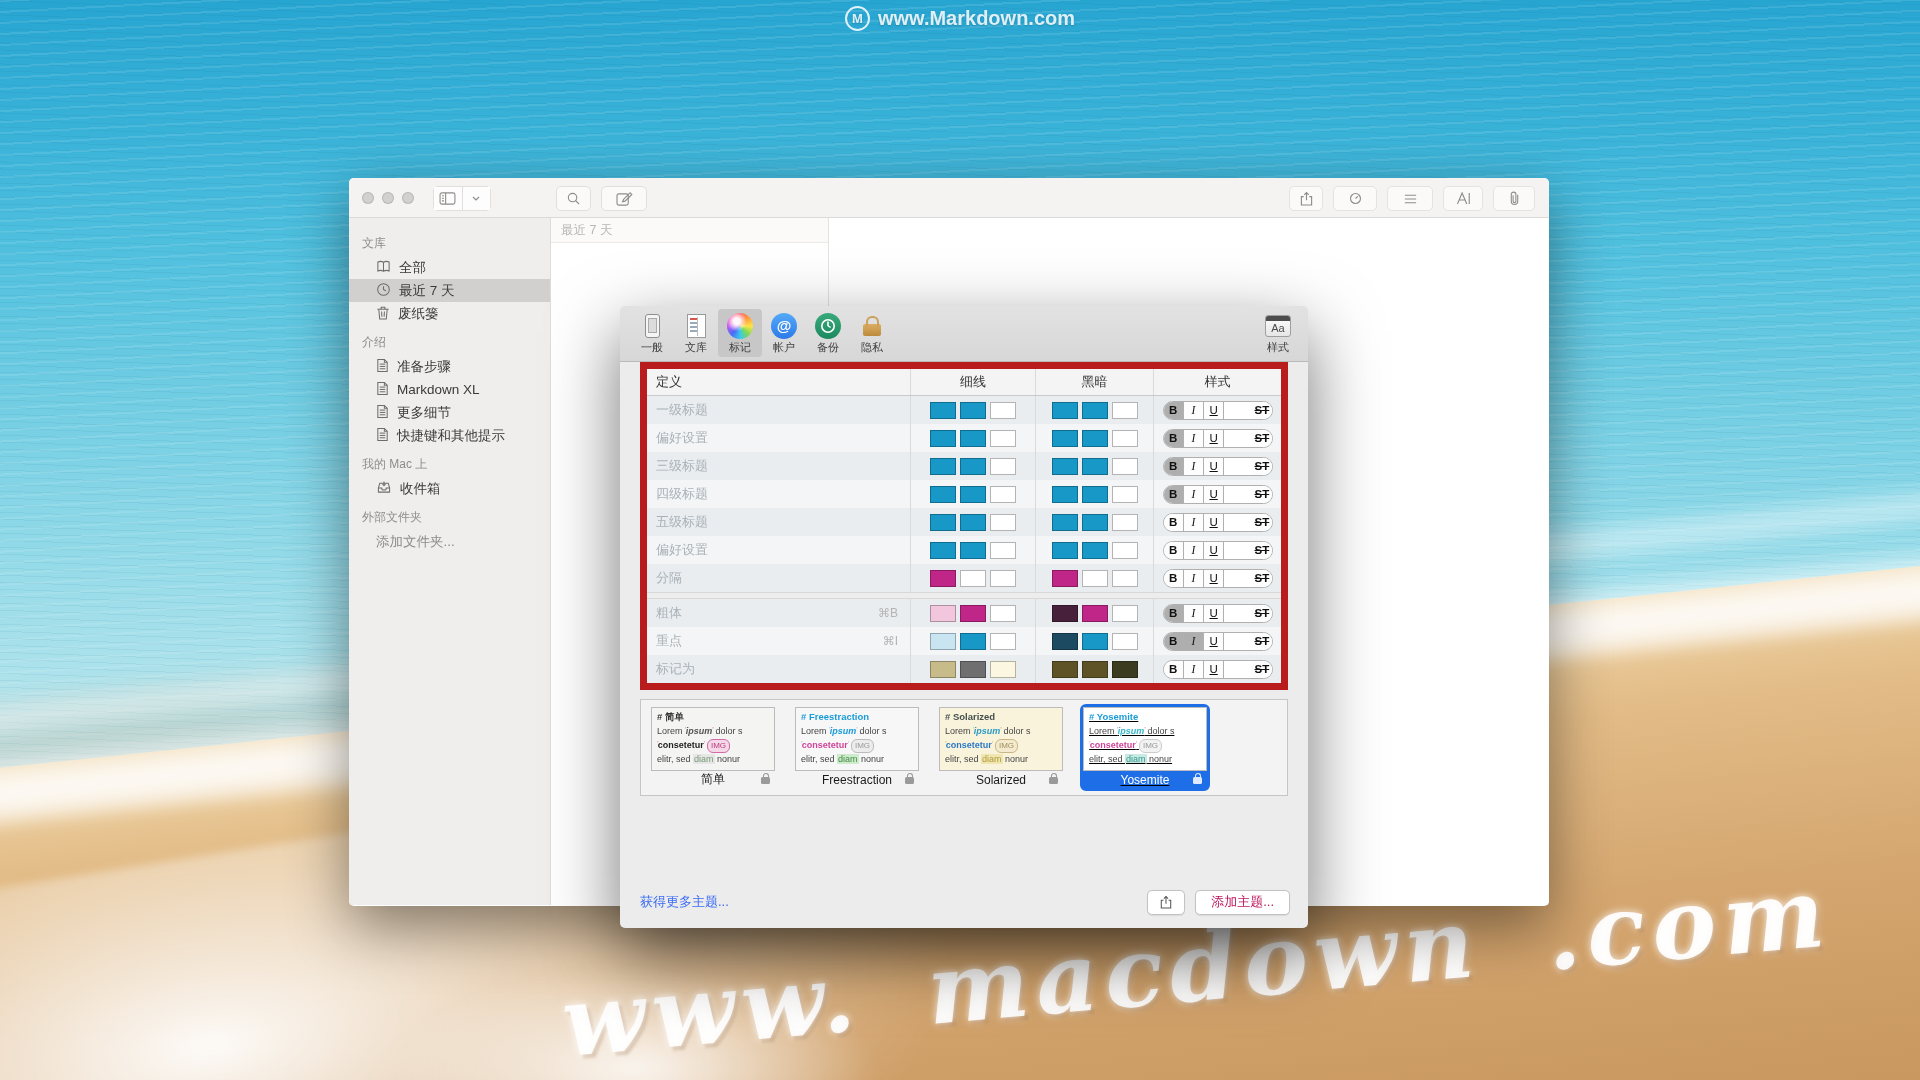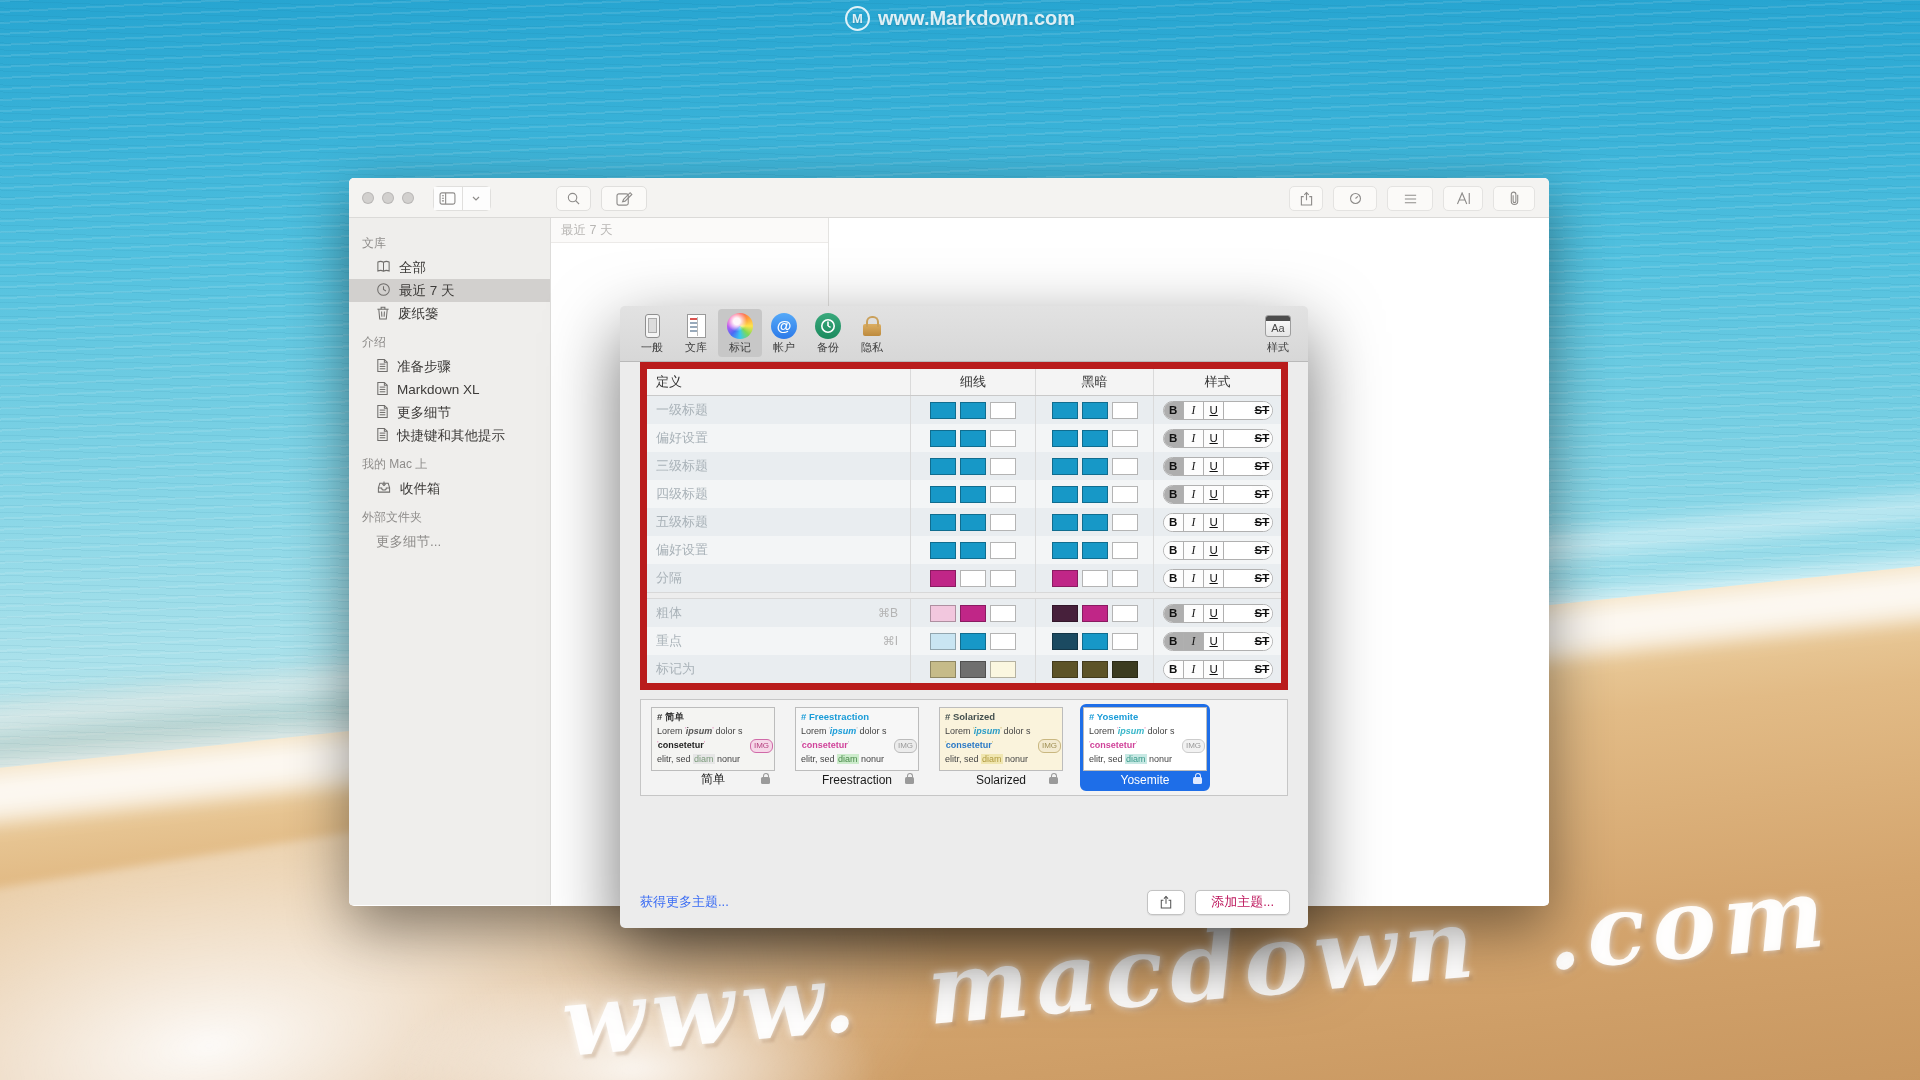--- a/index.html
+++ b/index.html
@@ -141,28 +141,28 @@
   .seg:last-child { border-right:none; }
   .seg.on { background:#aeaeae; }
   .seg.b { font-weight:bold; }
   .seg.i { font-style:italic; font-family:"Liberation Serif","DejaVu Serif",serif; }
   .seg.u { text-decoration:underline; }
   .seg.st { text-decoration:line-through; font-weight:bold;margin-left:28px; }
 
   .pw-themes { margin:9px 20px 0; height:97px; border:1px solid #c6c6c6; background:#f3f3f3;
     display:flex; align-items:center; padding:0 7px; gap:14px; }
   .theme-card { width:130px; border:3px solid transparent; border-radius:6px; }
-  .theme-card.selected { border-color:#1E6EE8; background:#1E6EE8; }
+  .theme-card.selected { border-color:#1E6EE8; background:#1E6EE8;text-decoration:underline; }
   .theme-preview { height:64px; border:1px solid #bcbcbc; padding:2px 5px; overflow:hidden;
     font-size:9px; line-height:1.55; white-space:nowrap; color:#444; }
   .tp-h { font-weight:bold; font-size:9.5px; }
   .tp-em { font-style:italic; font-weight:bold; }
   .tp-strong { font-weight:bold; }
   .tp-tick { font-size:7px; vertical-align:2px; letter-spacing:-1px; }
-  .tp-img { display:inline-block; padding:0 3px; border-radius:6px; font-size:8px; border:1px solid;margin-left:43px; }
+  .tp-img { display:inline-block; padding:0 3px; border-radius:6px; font-size:8px; border:1px solid; }
   .theme-label { height:17px; display:flex; align-items:center; justify-content:center; position:relative;
     font-size:12px; color:#1a1a1a; }
   .theme-card.selected .theme-label { color:#fff; }
   .mini-lock { position:absolute; right:5px; top:6px; width:9px; height:7px; background:#9a9a9a; border-radius:1.5px; color:#9a9a9a; }
   .mini-lock::before { content:''; position:absolute; left:1.5px; top:-4px; width:6px; height:5px;
     border:1.5px solid; border-color:inherit; border-bottom:none; border-radius:3px 3px 0 0; box-sizing:border-box; border-color:#9a9a9a; }
   .theme-card.selected .mini-lock { background:#dfe9ff; }
   .theme-card.selected .mini-lock::before { border-color:#dfe9ff; }
 
   .pw-footer { position:absolute; left:20px; right:18px; bottom:13px; height:26px; display:flex; align-items:center; }
@@ -334,21 +334,21 @@
           <span><svg width="16" height="14" viewBox="0 0 17 15">
               <path d="M2.5 8.5l1.5-5h9l1.5 5v4.5h-12z" fill="none" stroke="#6f6d6b" stroke-width="1.1"></path>
               <path d="M2.5 8.5h3.5c0 1.3 1.1 2.3 2.5 2.3s2.5-1 2.5-2.3h3.5" fill="none" stroke="#6f6d6b" stroke-width="1.1"></path>
               <line x1="8.5" y1="1.5" x2="8.5" y2="6" fill="none" stroke="#6f6d6b" stroke-width="1.1"></line>
               <path d="M6.8 4.3L8.5 6l1.7-1.7" fill="none" stroke="#6f6d6b" stroke-width="1.1"></path>
             </svg></span>
           <span>收件箱</span>
         </div>
         <div class="sb-header">外部文件夹</div>
         <div class="sb-item muted">
-          <span>更多细节...</span>
+          <span>添加文件夹...</span>
         </div>
       </div>
     <div class="list-col">
       <div class="list-header">最近 7 天</div>
     </div>
     <div class="editor"></div>
   </div>
 </div>
 
 <div class="window window-prefs">

